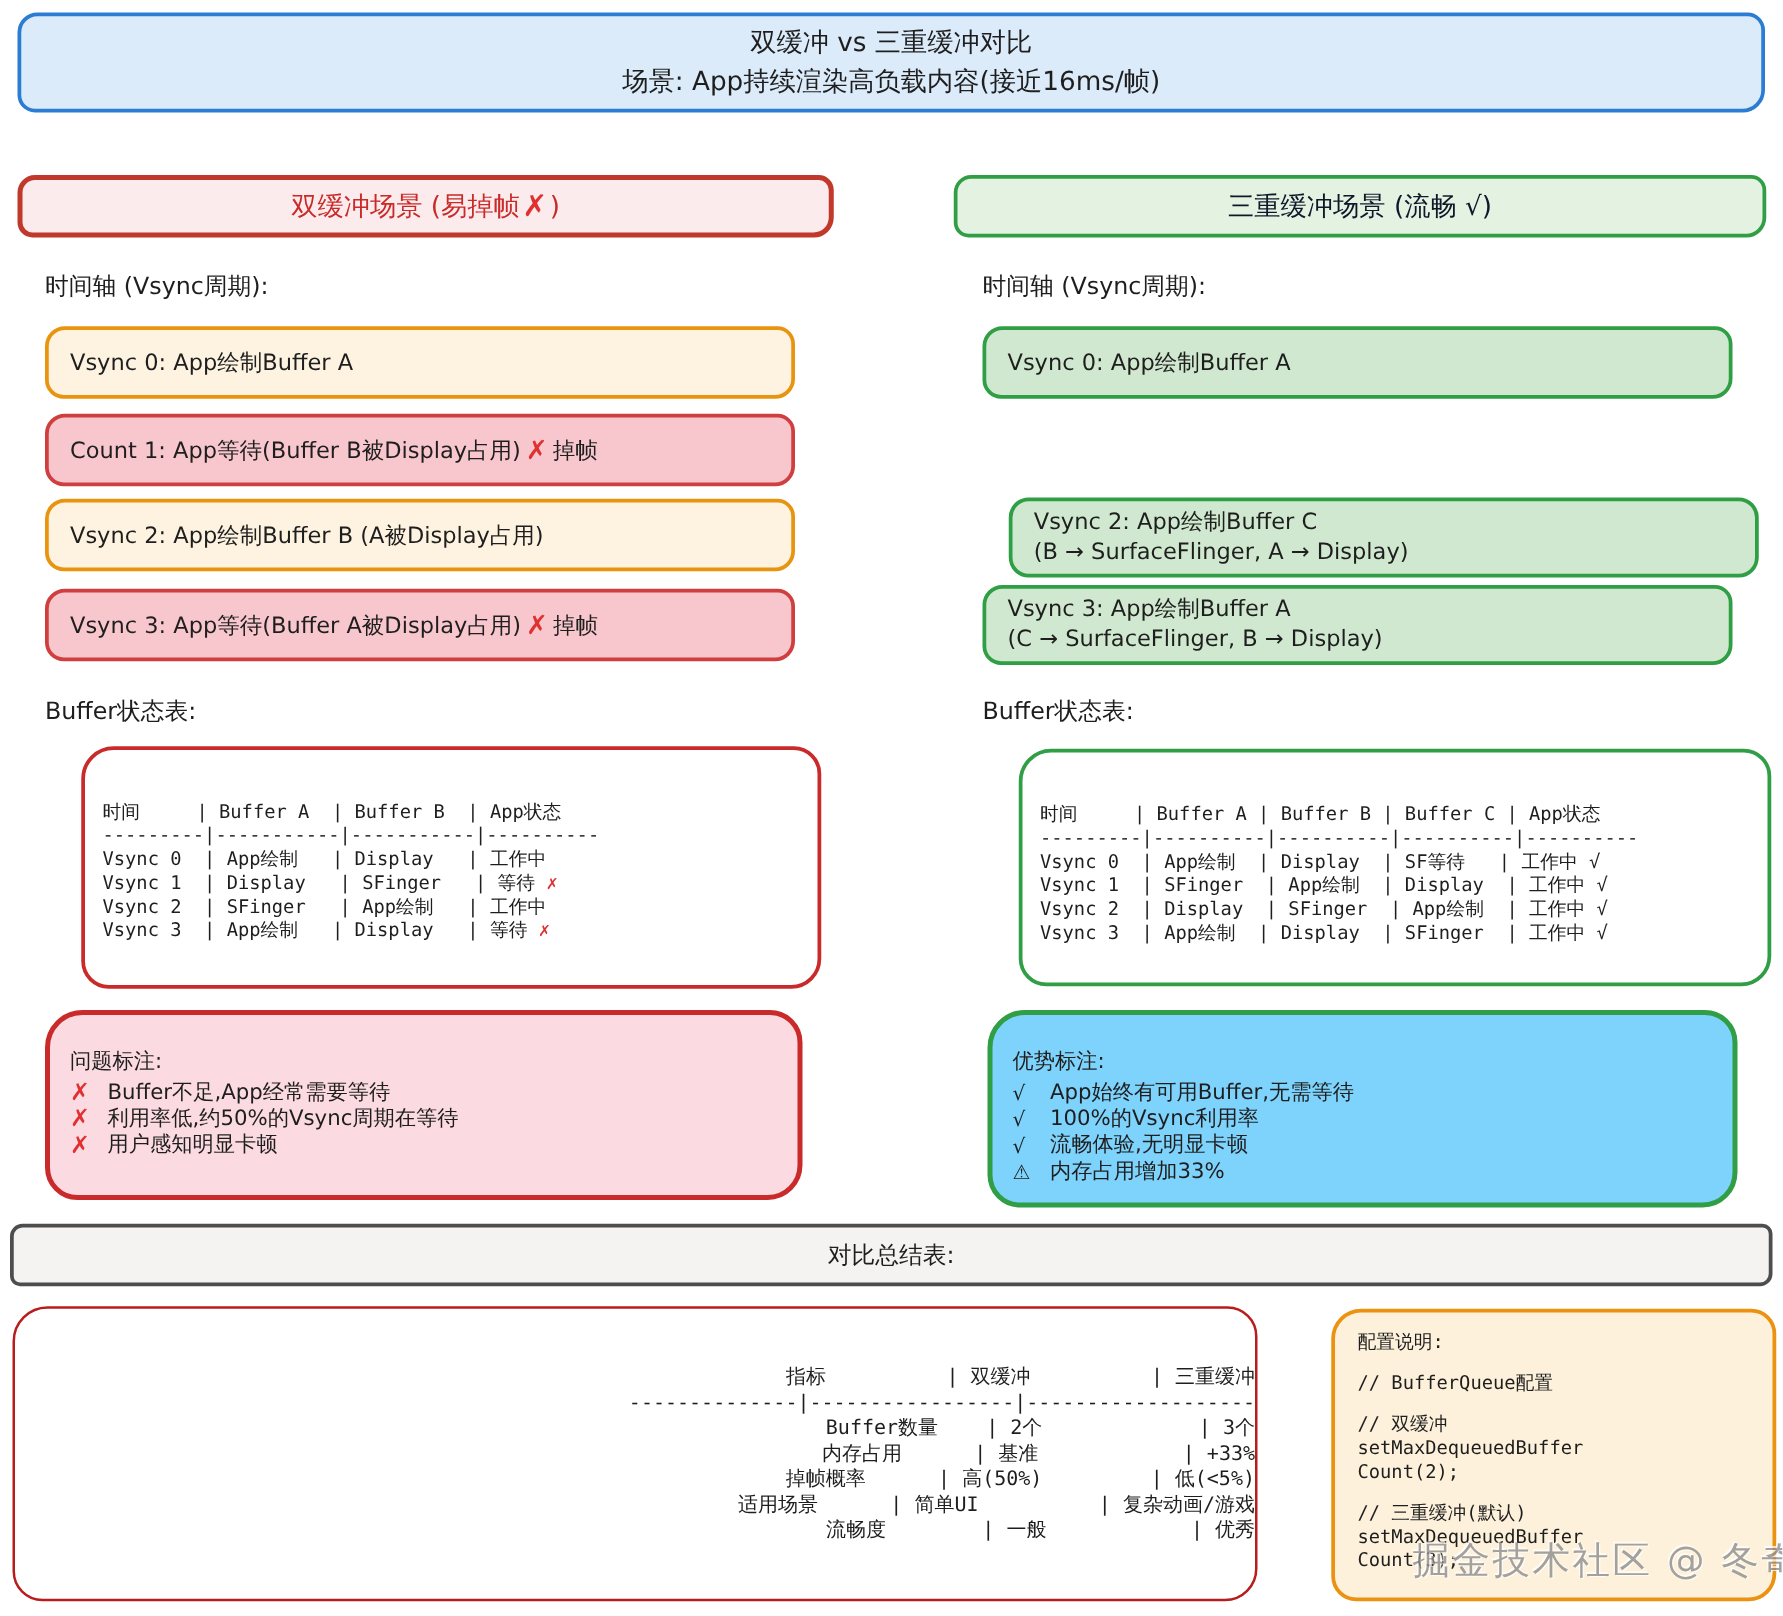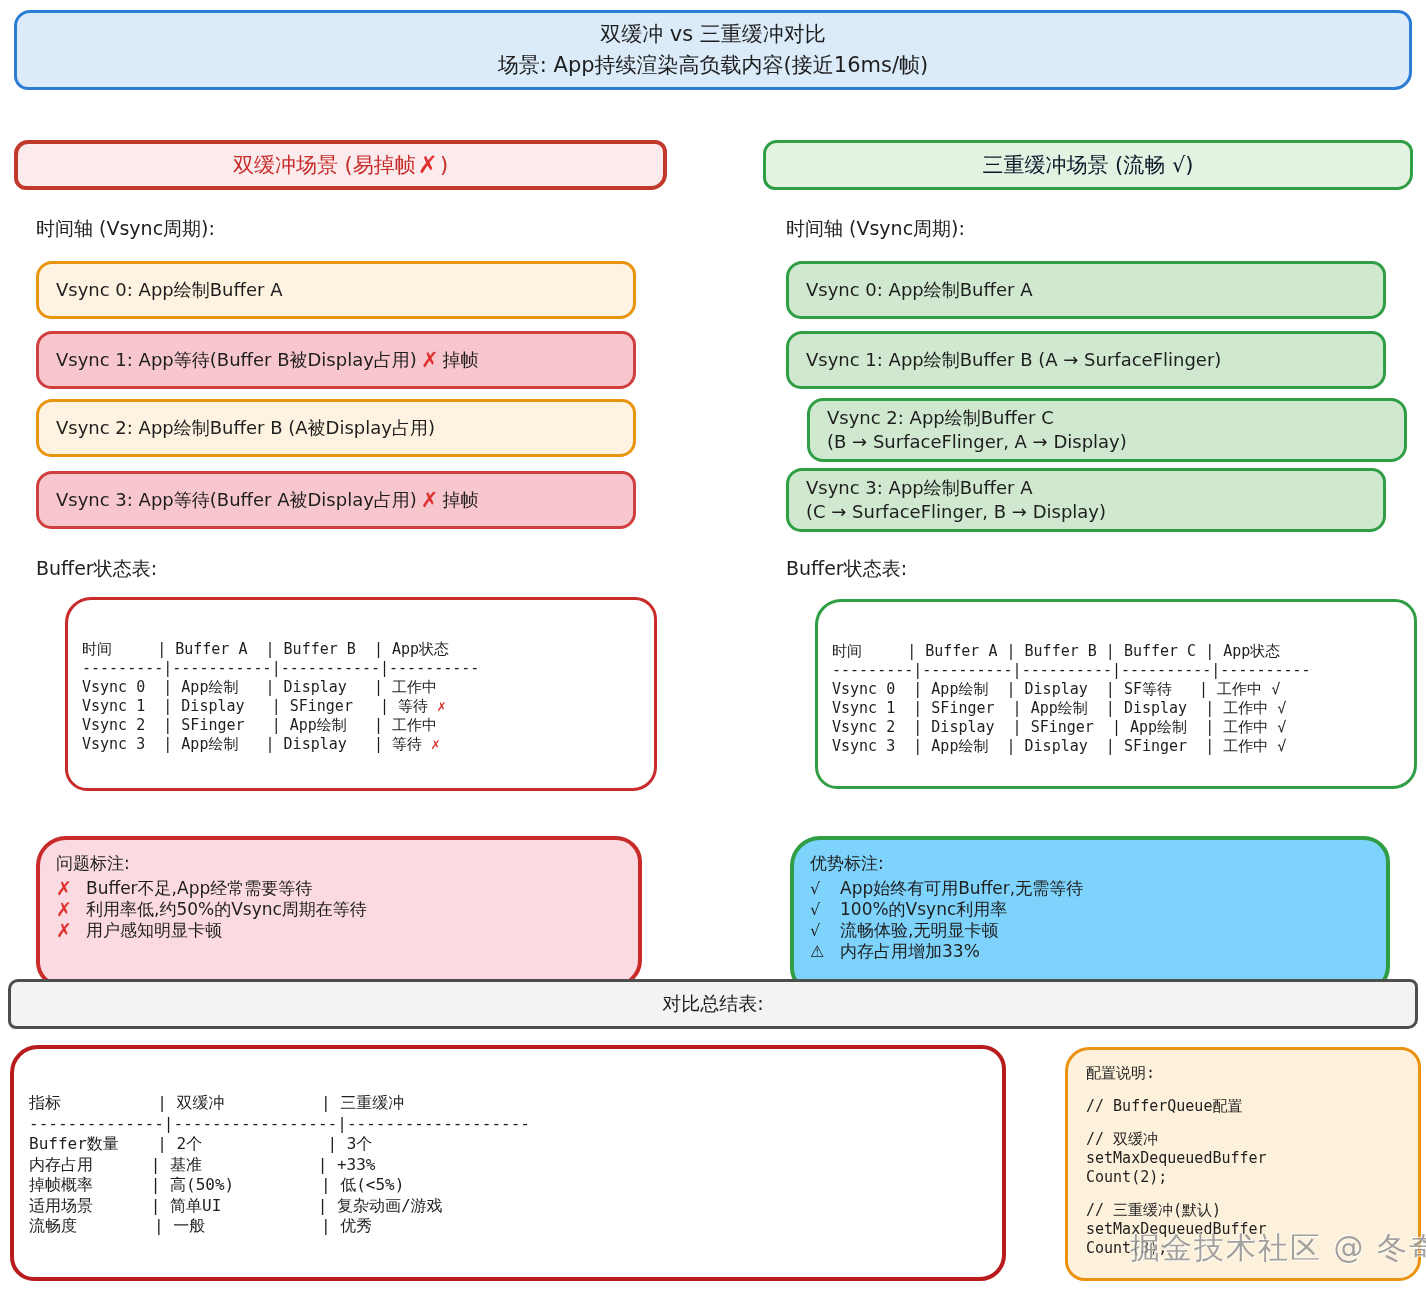--- a/index.html
+++ b/index.html
@@ -44,38 +44,38 @@
   .tbox{background:#ffffff;border-radius:26px 22px 24px 22px;padding:40px 0 0 14px;margin-left:29px;}
   .tbox.red{left:36px;top:597px;width:592px;height:194px;border:3px solid #c92a2a;}
   .tbox.green{left:786px;top:599px;width:602px;height:190px;border:3px solid #2f9e44;}
   .trow{
     font-family:"DejaVu Sans Mono","Liberation Mono",monospace;
     font-size:15px;line-height:19px;white-space:pre;
   }
   .trow .x{color:#e03131;font-weight:900;}
 
   
-  .note{border-radius:30px 26px 28px 26px;padding:12px 10px 0 16px;font-size:17px;margin-top:28px;}
+  .note{border-radius:30px 26px 28px 26px;padding:26px 10px 0 16px;font-size:17px;}
   .note.red{left:36px;top:808px;width:606px;height:152px;background:#fbdbe1;border:4px solid #c92a2a;}
   .note.green{left:790px;top:808px;width:600px;height:158px;background:#7dd3fc;border:4px solid #2f9e44;}
   .note-title{line-height:22px;margin-bottom:4px;}
   .note-item{display:flex;line-height:21px;}
   .note-item .mark{width:30px;flex:0 0 30px;}
   .note.red .mark{color:#e03131;font-weight:900;font-size:19px;}
   .note.green .mark{color:#1e1e1e;font-size:16px;}
 
   
   .sum-bar{
     left:8px;top:979px;width:1410px;height:50px;
     background:#f4f3f1;border:3px solid #4d4d4d;border-radius:10px 8px 10px 8px;
     display:flex;align-items:center;justify-content:center;font-size:19px;
   }
   .sum-box{
     left:10px;top:1045px;width:996px;height:236px;background:#ffffff;
-    border:4px solid #b91c1c;border-radius:28px 24px 26px 24px;padding:44px 0 0 15px;
+    border:2px solid #b91c1c;border-radius:28px 24px 26px 24px;padding:44px 0 0 15px;text-align:right;
   }
   .sum-box .trow{font-size:16px;line-height:20.5px;}
 
   .cfg-box{
     left:1065px;top:1047px;width:356px;height:234px;
     background:#fdf1db;border:3px solid #ec9211;border-radius:24px 20px 22px 20px;
     padding:14px 0 0 18px;
   }
   .cfg-line{
     font-family:"DejaVu Sans Mono","Liberation Mono",monospace;
@@ -104,21 +104,21 @@
     <span class="x">✗</span>
     <span>)</span>
   </div>
 
   <div class="abs section-label" style="left:36px;top:216px;">时间轴 (Vsync周期):</div>
 
   <div class="abs vbox orange" style="left:36px;top:261px;">
     <span>Vsync 0: App绘制Buffer A</span>
   </div>
   <div class="abs vbox pink" style="left:36px;top:331px;">
-    <span>Vsync 1: App等待(Buffer B被Display占用)</span>
+    <span>Count 1: App等待(Buffer B被Display占用)</span>
     <span class="x">✗</span>
     <span>掉帧</span>
   </div>
   <div class="abs vbox orange" style="left:36px;top:399px;">
     <span>Vsync 2: App绘制Buffer B (A被Display占用)</span>
   </div>
   <div class="abs vbox pink" style="left:36px;top:471px;">
     <span>Vsync 3: App等待(Buffer A被Display占用)</span>
     <span class="x">✗</span>
     <span>掉帧</span>
@@ -152,23 +152,20 @@
   </div>
 
   <div class="abs col-hdr green">
     <span>三重缓冲场景 (流畅 √)</span>
   </div>
 
   <div class="abs section-label" style="left:786px;top:216px;">时间轴 (Vsync周期):</div>
 
   <div class="abs vbox green" style="left:786px;top:261px;">
     <span>Vsync 0: App绘制Buffer A</span>
-  </div>
-  <div class="abs vbox green" style="left:786px;top:331px;">
-    <span>Vsync 1: App绘制Buffer B (A → SurfaceFlinger)</span>
   </div>
   <div class="abs vbox green two" style="left:807px;top:398px;padding-left:17px;border-radius:16px;">
     <span>Vsync 2: App绘制Buffer C</span>
     <span>(B → SurfaceFlinger, A → Display)</span>
   </div>
   <div class="abs vbox green two" style="left:786px;top:468px;padding-left:17px;">
     <span>Vsync 3: App绘制Buffer A</span>
     <span>(C → SurfaceFlinger, B → Display)</span>
   </div>
 

